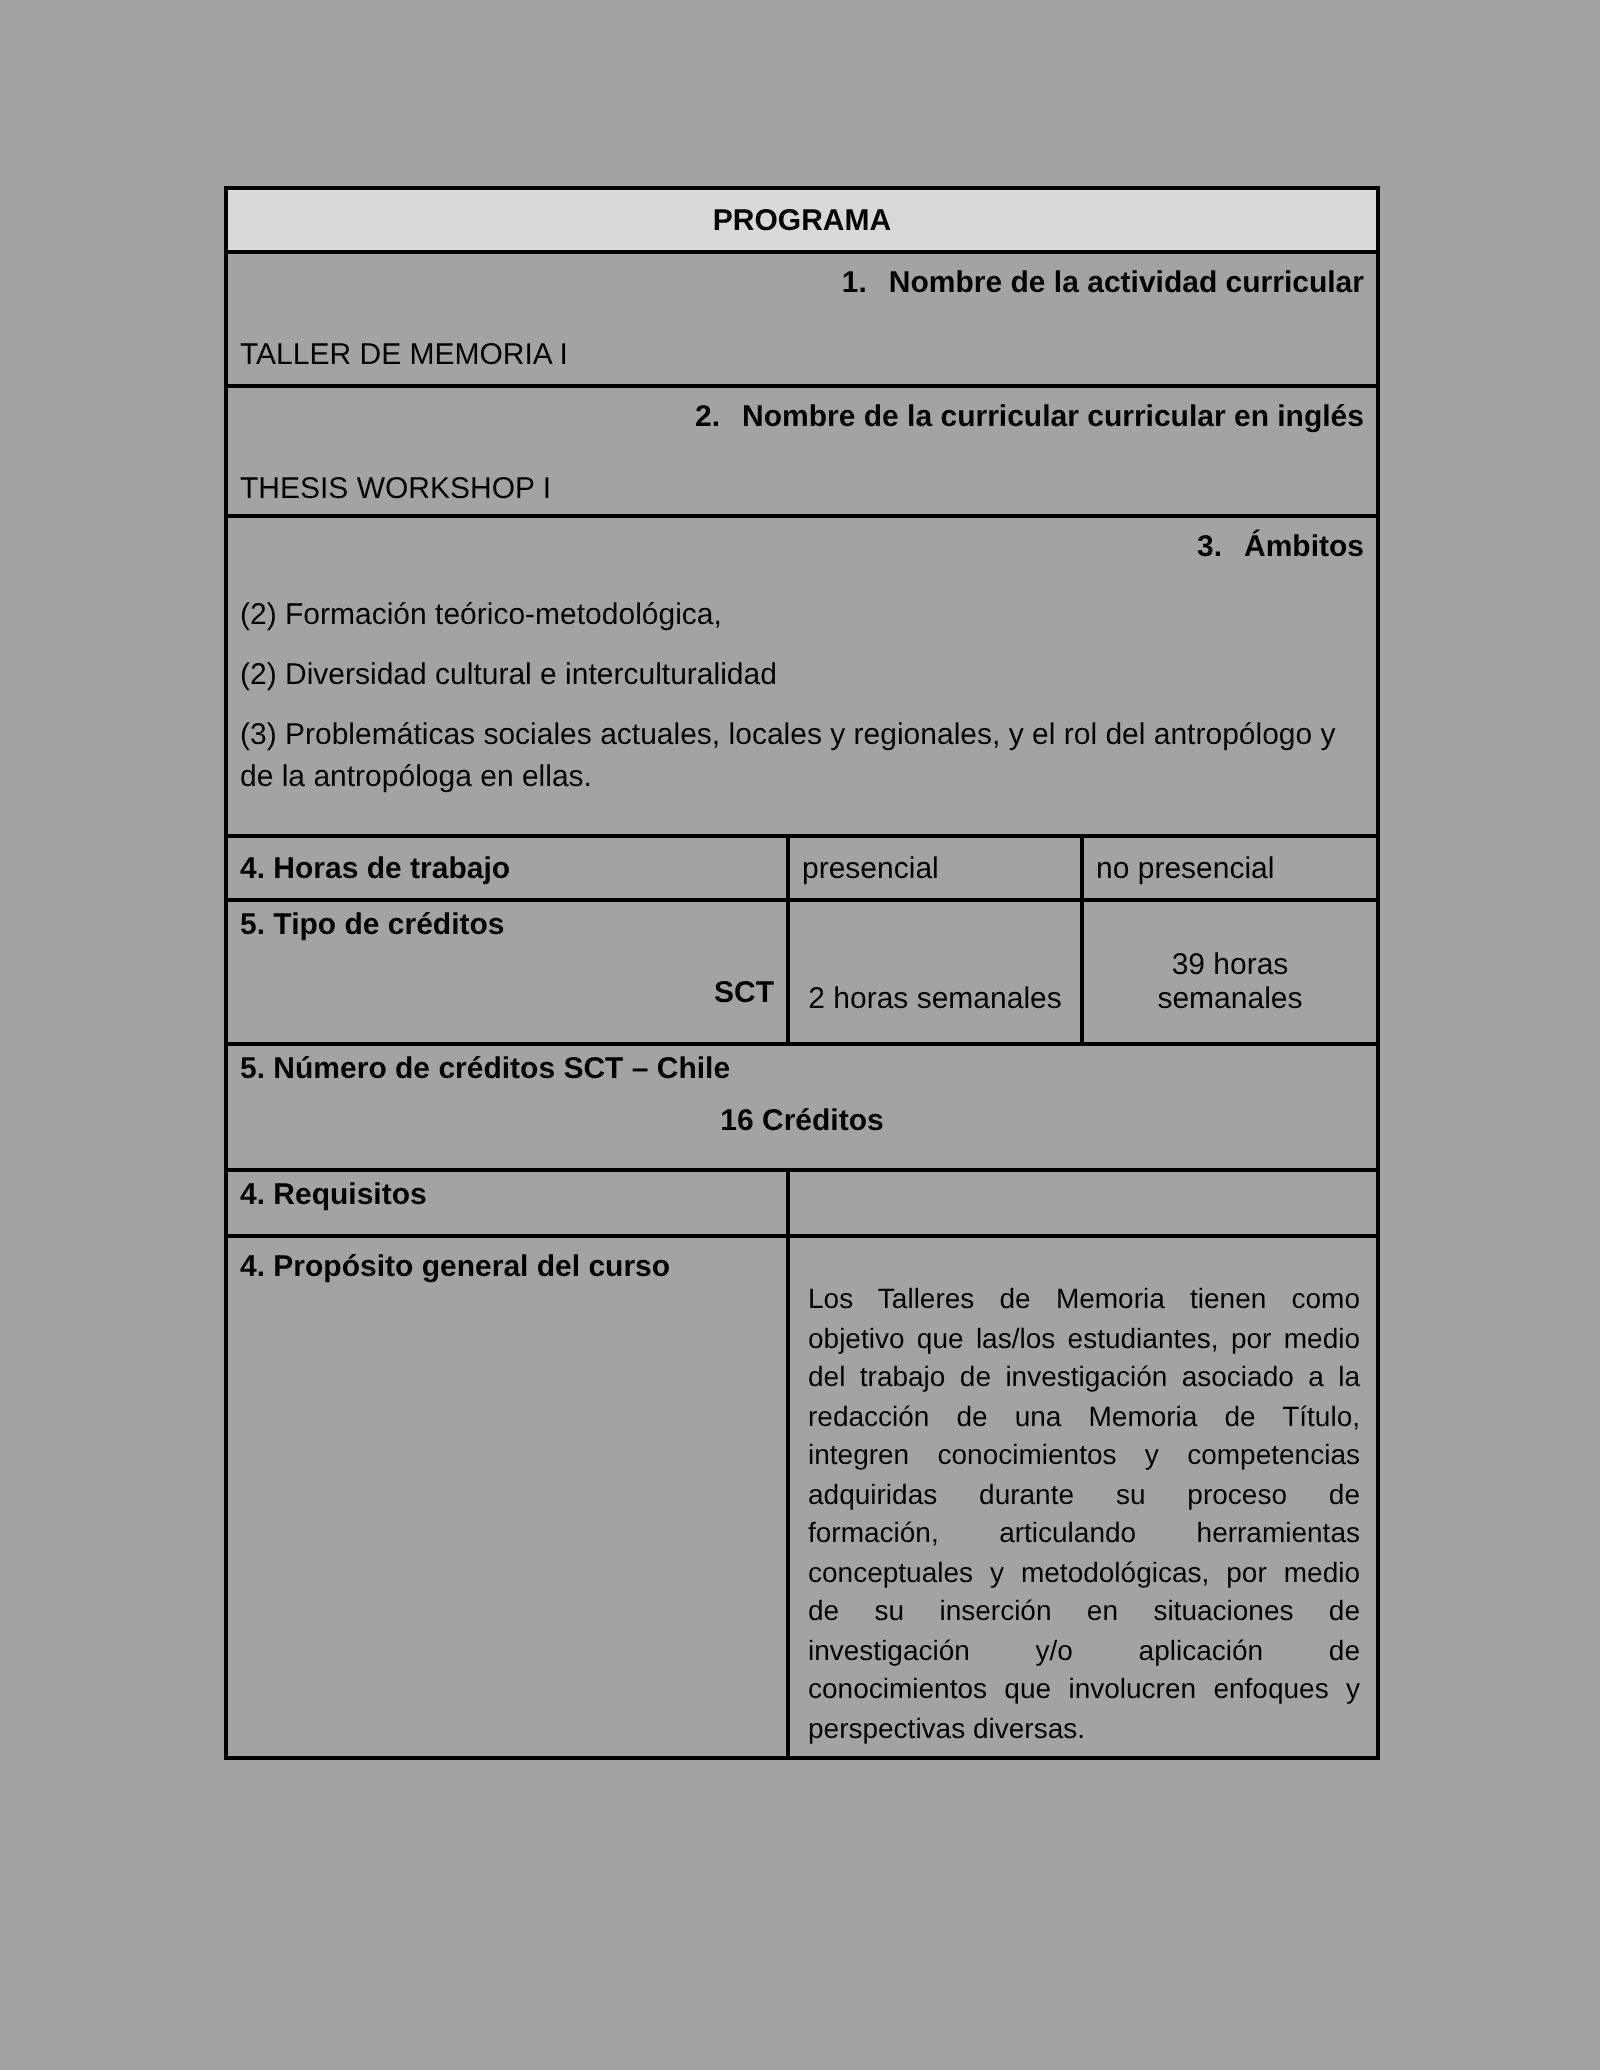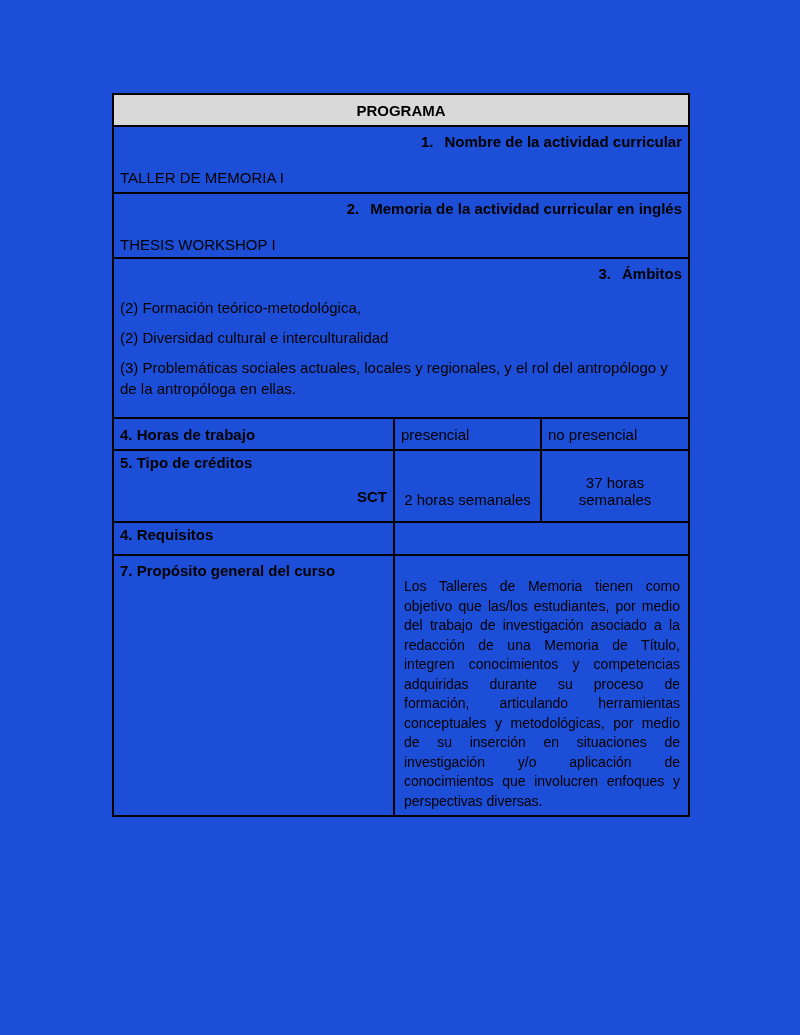--- a/index.html
+++ b/index.html
@@ -1,20 +1,20 @@
 <!DOCTYPE html>
 <html><head>
 <meta charset="utf-8">
 <style>
   html, body { margin: 0; padding: 0; background: #ffffff; }
   .page {
     position: relative;
     width: 800px;
     height: 1035px;
-    background: #1d4ed8;
+    background: #a3a3a3;
     color: #000000;
     font-family: "Liberation Sans", sans-serif;
   }
   table.program {
     position: absolute;
     left: 112px;
     top: 93px;
     width: 576px;
     border-collapse: collapse;
     table-layout: fixed;
@@ -84,21 +84,21 @@
         <div class="num-heading">
           <span class="nh-num">1.</span><span class="nh-label">Nombre de la actividad curricular</span>
         </div>
         <div class="cell-value">TALLER DE MEMORIA I</div>
       </td>
     </tr>
 
     <tr style="height:65px">
       <td colspan="3">
         <div class="num-heading">
-          <span class="nh-num">2.</span><span class="nh-label">Memoria de la actividad curricular en inglés</span>
+          <span class="nh-num">2.</span><span class="nh-label">Nombre de la curricular curricular en inglés</span>
         </div>
         <div class="cell-value">THESIS WORKSHOP I</div>
       </td>
     </tr>
 
 
     <tr style="height:160px">
       <td colspan="3">
         <div class="num-heading">
           <span class="nh-num">3.</span><span class="nh-label">Ámbitos</span>
@@ -116,34 +116,40 @@
       <td class="vmid">presencial</td>
       <td class="vmid">no presencial</td>
     </tr>
 
     <tr style="height:72px">
       <td>
         <div class="bold">5. Tipo de créditos</div>
         <div class="sct-line">SCT</div>
       </td>
       <td class="center-bottom">2 horas semanales</td>
-      <td class="center-bottom">37 horas semanales</td>
+      <td class="center-bottom">39 horas semanales</td>
     </tr>
 
+    <tr style="height:63px">
+      <td colspan="3">
+        <div class="bold">5. Número de créditos SCT – Chile</div>
+        <div class="credit-line">16 Créditos</div>
+      </td>
+    </tr>
 
     <tr style="height:33px">
       <td>
         <span class="bold">4. Requisitos</span>
       </td>
       <td colspan="2"></td>
     </tr>
 
     <tr style="height:219px">
       <td>
-        <div class="bold" style="margin-top:3px">7. Propósito general del curso</div>
+        <div class="bold" style="margin-top:3px">4. Propósito general del curso</div>
       </td>
       <td colspan="2" class="purpose-cell">
         <div class="purpose-text">Los Talleres de Memoria tienen como objetivo que las/los estudiantes, por medio del trabajo de investigación asociado a la redacción de una Memoria de Título, integren conocimientos y competencias adquiridas durante su proceso de formación, articulando herramientas conceptuales y metodológicas, por medio de su inserción en situaciones de investigación y/o aplicación de conocimientos que involucren enfoques y perspectivas diversas.</div>
       </td>
     </tr>
   </tbody>
     </table>
 </div>
 
 </body></html>

